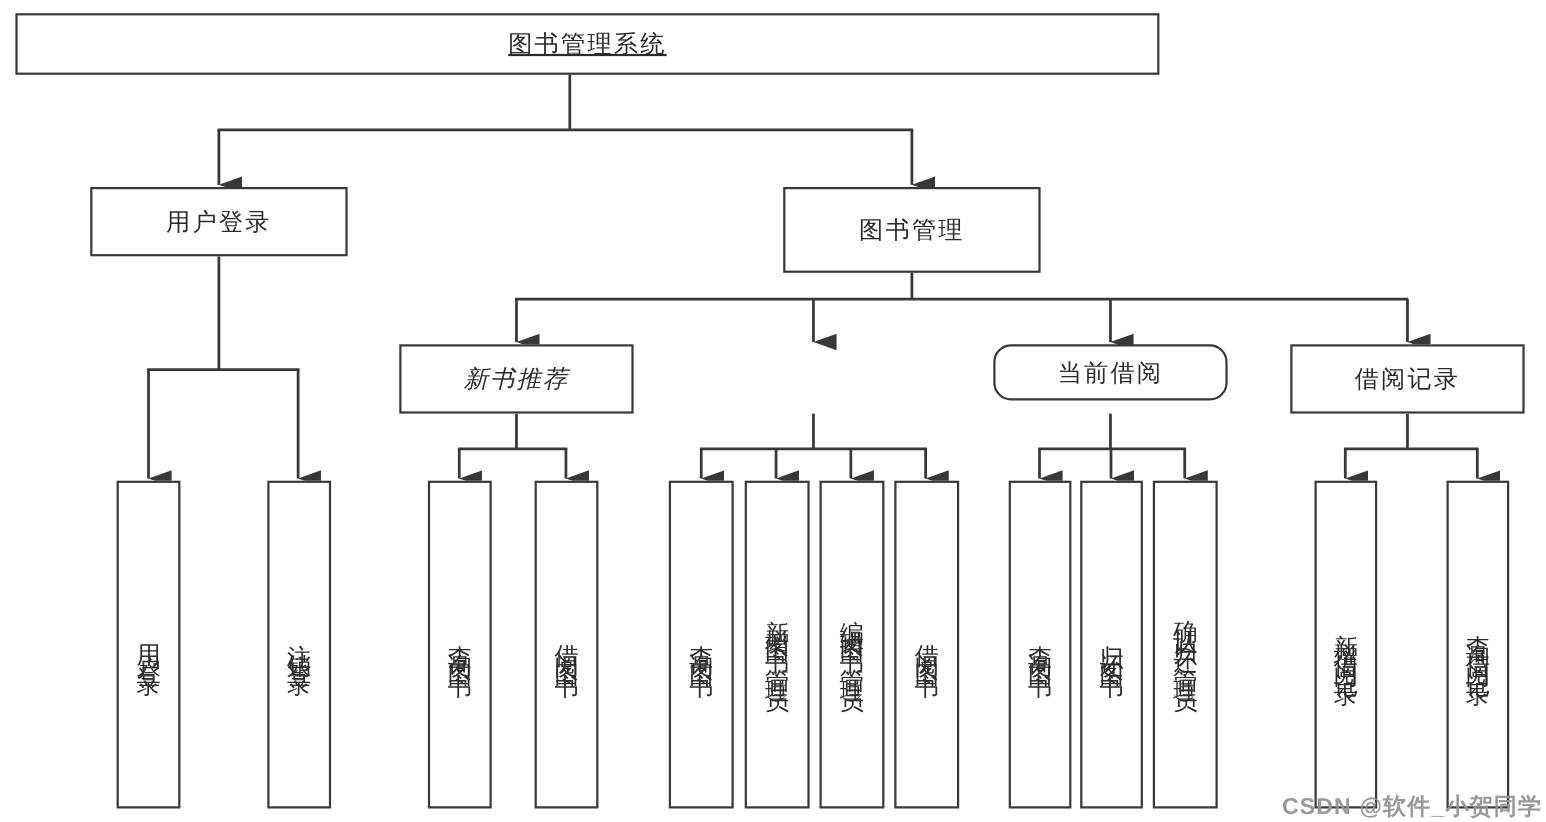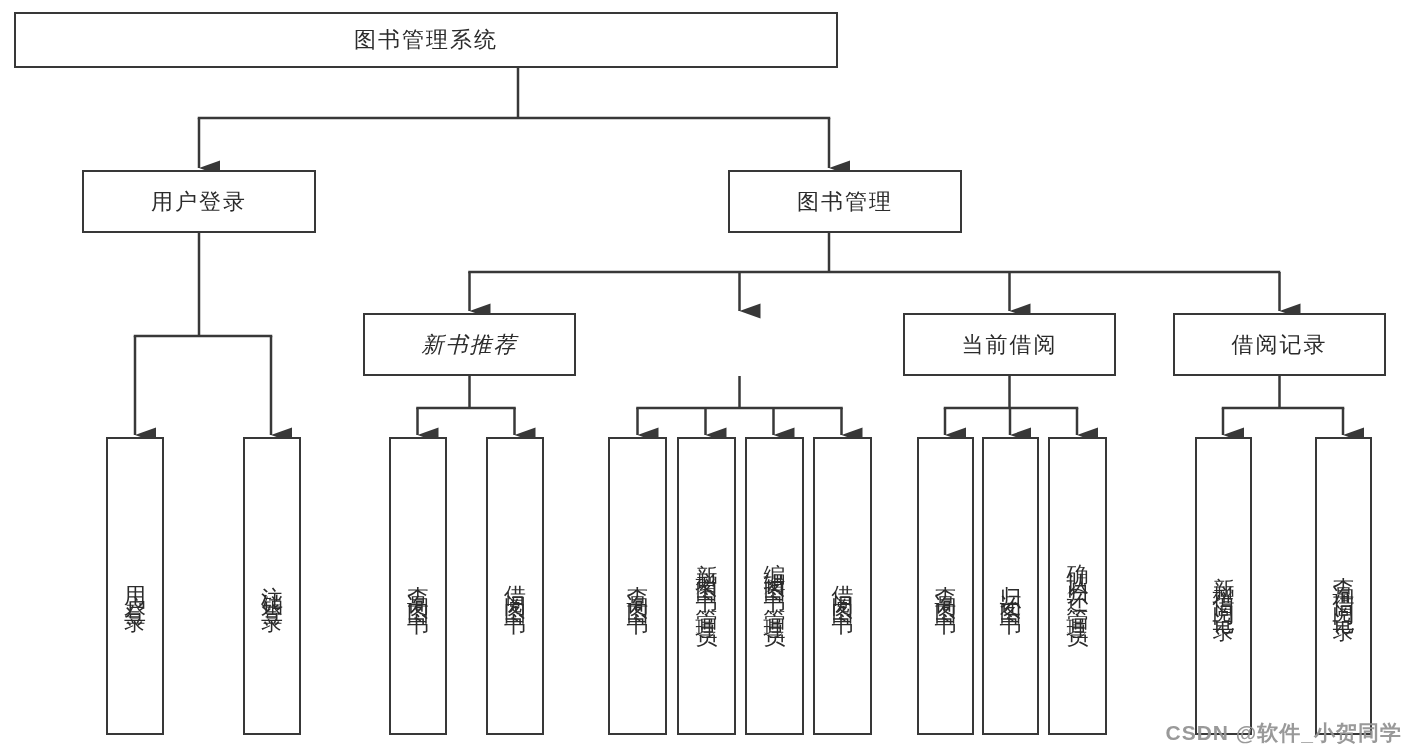--- a/index.html
+++ b/index.html
@@ -108,27 +108,27 @@
 
       <line x1="945" y1="408" x2="945" y2="435" marker-end="url(#ah)"></line>
       <line x1="1010" y1="408" x2="1010" y2="435" marker-end="url(#ah)"></line>
       <line x1="1077" y1="408" x2="1077" y2="435" marker-end="url(#ah)"></line>
 
       <line x1="1223" y1="408" x2="1223" y2="435" marker-end="url(#ah)"></line>
       <line x1="1343" y1="408" x2="1343" y2="435" marker-end="url(#ah)"></line>
     </g>
   </svg>
 
-  <div class="node hnode" style="left:14px; top:12px; width:824px; height:56px;">图书管理系统</div>
+  <div class="node hnode" style="left:14px; top:12px; width:1040px; height:56px;text-decoration:underline;">图书管理系统</div>
 
   <div class="node hnode" style="left:82px; top:170px; width:234px; height:63px;">用户登录</div>
-  <div class="node hnode" style="left:728px; top:170px; width:234px; height:63px;">图书管理</div>
+  <div class="node hnode" style="left:712px; top:170px; width:234px; height:78px;">图书管理</div>
 
   <div class="node hnode" style="left:363px; top:313px; width:213px; height:63px;font-style:italic;">新书推荐</div>
-  <div class="node hnode" style="left:903px; top:313px; width:213px; height:63px;">当前借阅</div>
+  <div class="node hnode" style="left:903px; top:313px; width:213px; height:51px;border-radius:16px;">当前借阅</div>
   <div class="node hnode" style="left:1173px; top:313px; width:213px; height:63px;">借阅记录</div>
 
   <div class="node vnode" style="left:106px; top:437px; width:58px; height:298px;">用户登录</div>
   <div class="node vnode" style="left:243px; top:437px; width:58px; height:298px;">注销登录</div>
 
   <div class="node vnode" style="left:389px; top:437px; width:58px; height:298px;">查询图书</div>
   <div class="node vnode" style="left:486px; top:437px; width:58px; height:298px;">借阅图书</div>
 
   <div class="node vnode" style="left:608px; top:437px; width:59px; height:298px;">查询图书</div>
   <div class="node vnode" style="left:677px; top:437px; width:59px; height:298px;">新增图书（管理员）</div>

